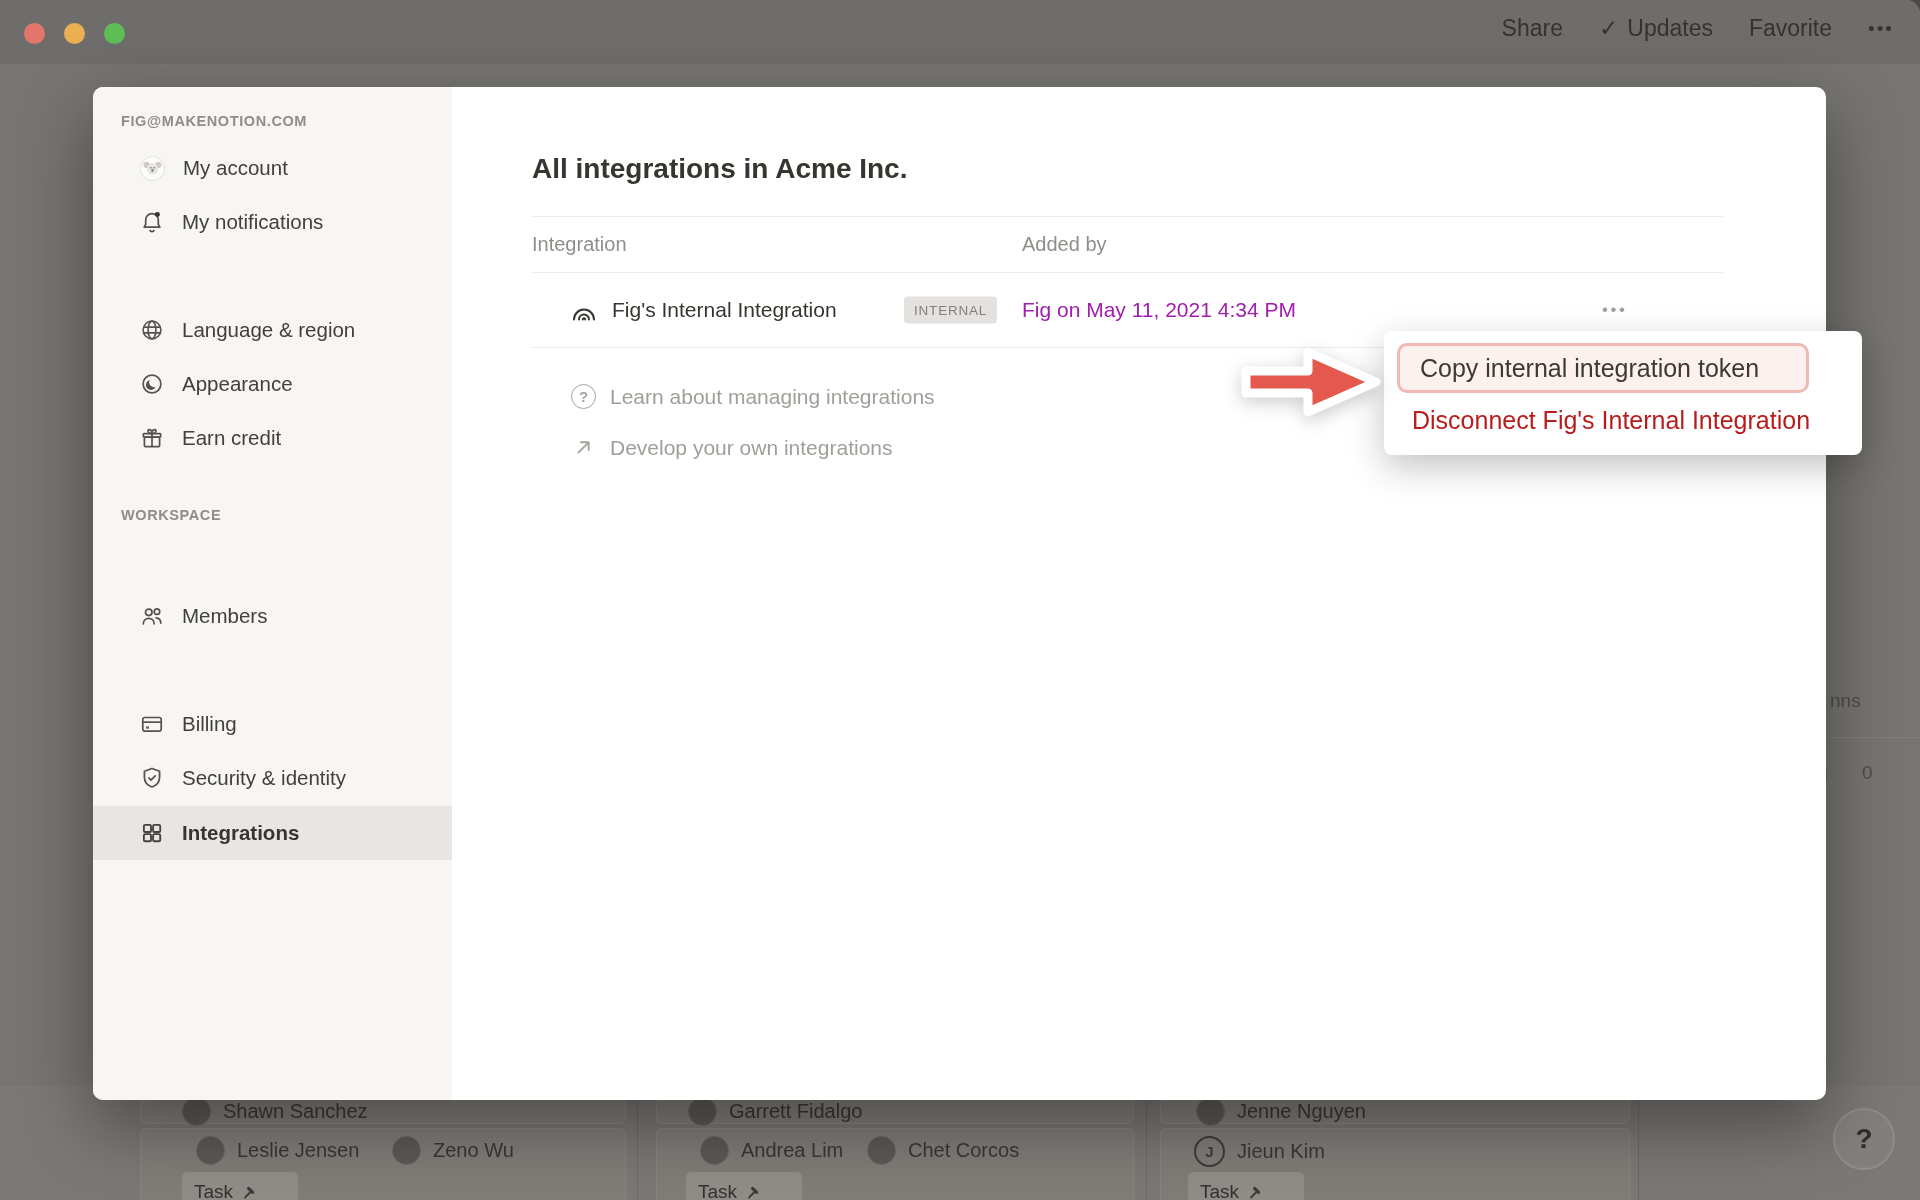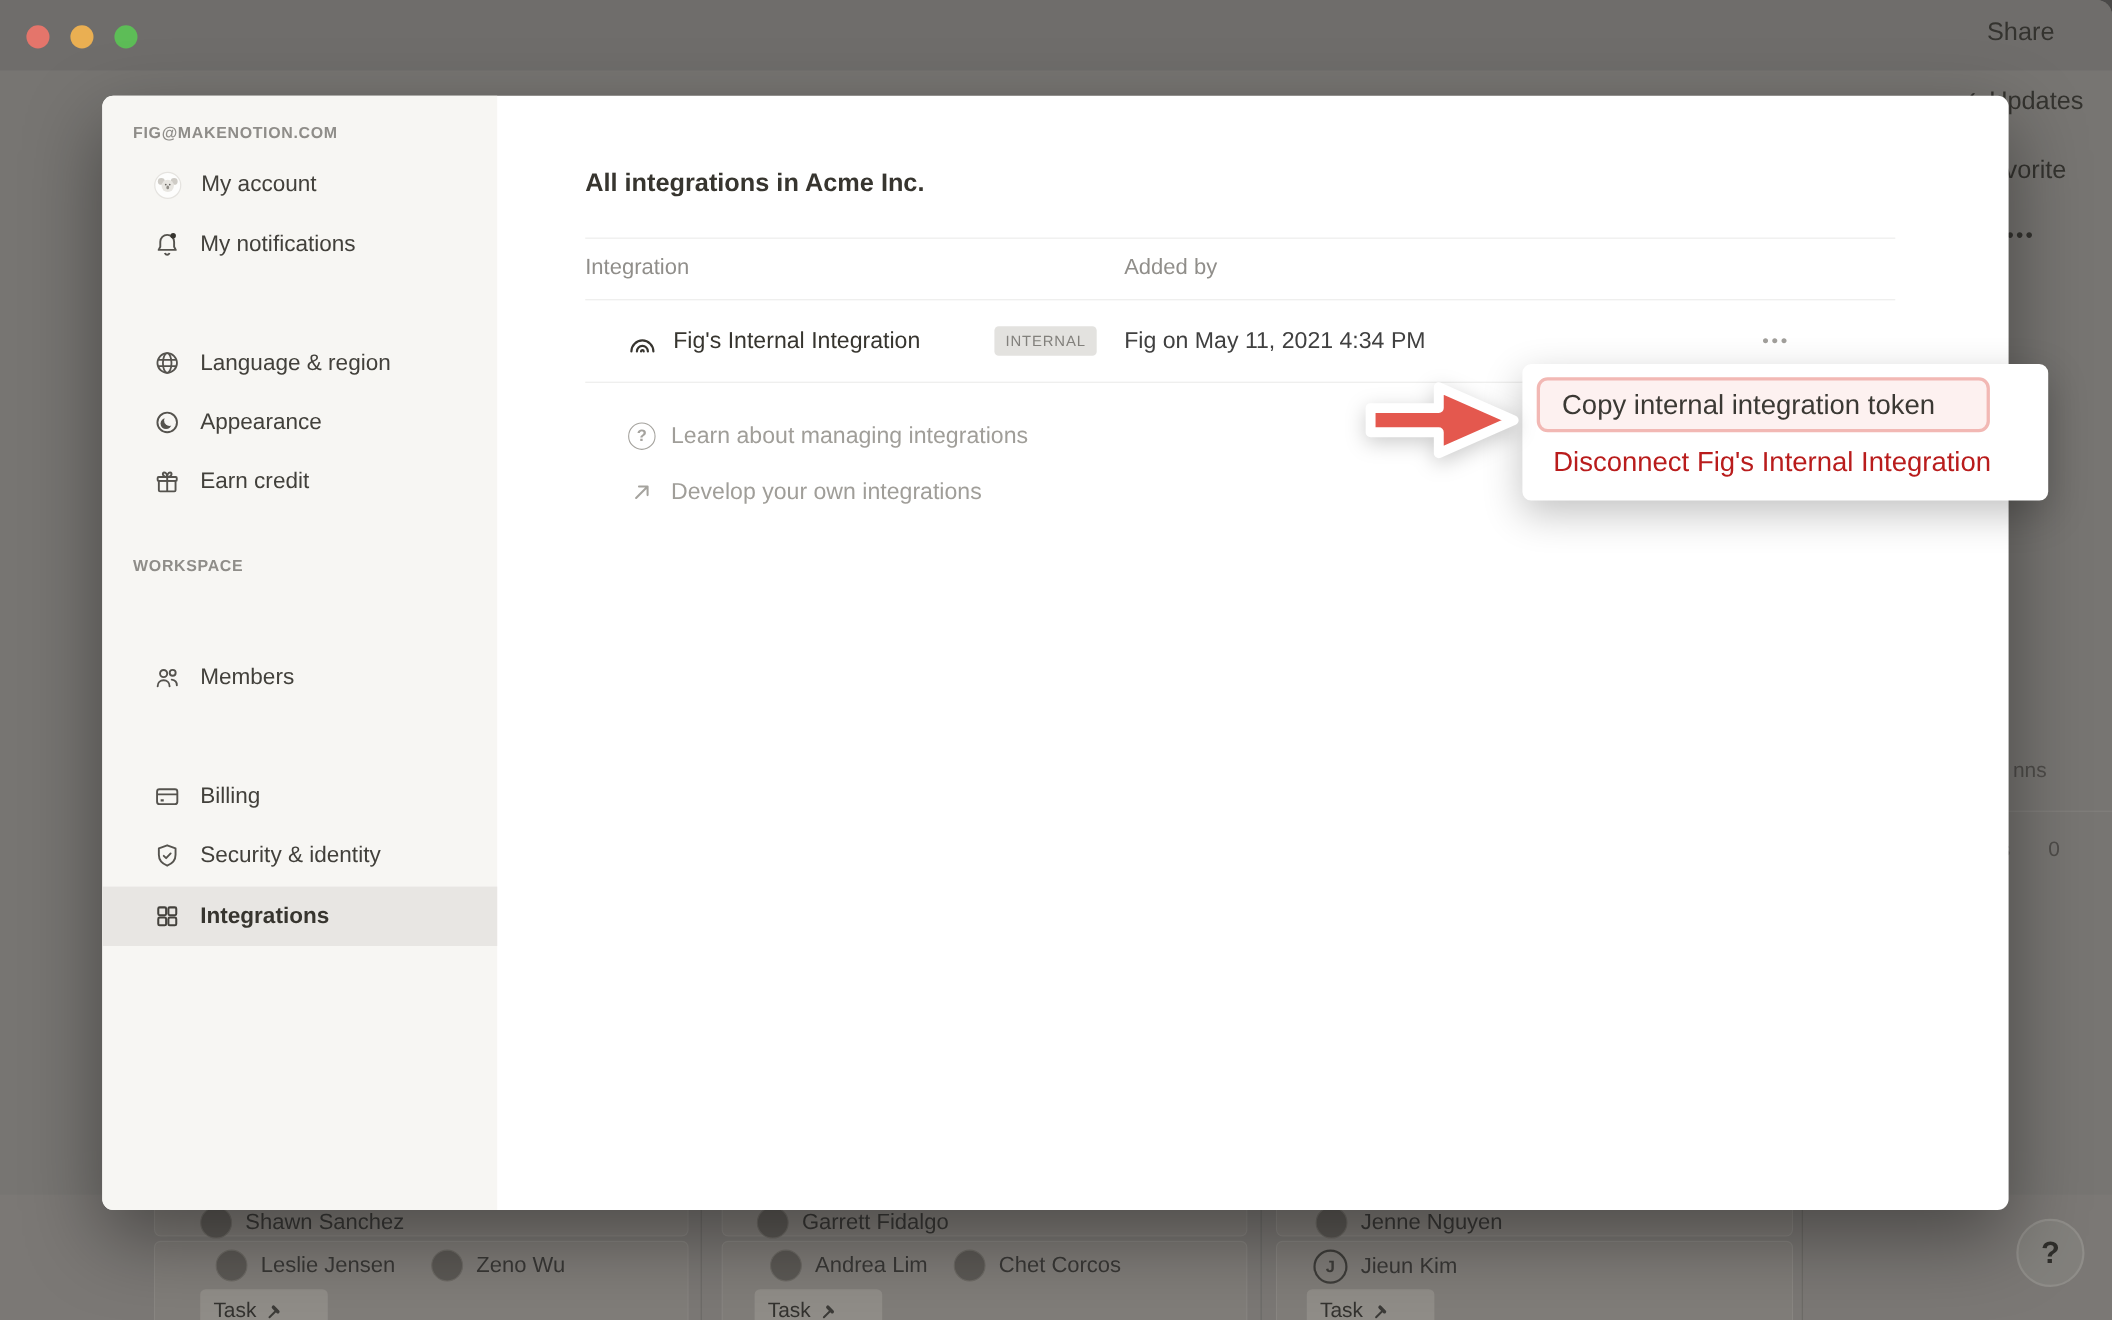--- a/index.html
+++ b/index.html
@@ -12,21 +12,21 @@
   }
   
   .topstrip{position:absolute;left:0;top:0;width:100%;height:64px;background:#6f6d6b;}
   .traffic{position:absolute;left:24px;top:23px;display:flex;gap:19px;}
   .traffic span{width:21px;height:21px;border-radius:50%;display:block;}
   .tl-red{background:#e4756b;}
   .tl-yellow{background:#eaaf52;}
   .tl-green{background:#5dbd57;}
   .topbar-actions{
     position:absolute;right:26px;top:15px;display:flex;align-items:center;gap:36px;
-    color:#34332f;font-size:23px;flex-direction:column;
+    color:#34332f;font-size:23px;
   }
   .tb-item{display:flex;align-items:center;gap:9px;}
   .tb-more{font-size:19px;letter-spacing:2px;}
   .board{position:absolute;left:0;top:1086px;width:100%;height:114px;background:#7b7875;}
   .col-sep{position:absolute;top:1086px;height:114px;width:1px;background:#6c6a67;}
   .bcard{position:absolute;background:#807d79;border:1px solid rgba(255,255,255,0.07);border-radius:6px;}
   .person{position:absolute;display:flex;align-items:center;gap:12px;color:#393836;font-size:20px;font-weight:500;white-space:nowrap;}
   .pav{width:27px;height:27px;border-radius:50%;background:#5c5955;border:1px solid #6e6b66;flex:0 0 auto;}
   .pav-letter{background:transparent;border:2px solid #3e3d3a;color:#3e3d3a;display:flex;align-items:center;justify-content:center;font-size:15px;font-weight:700;}
   .chip{
@@ -53,32 +53,32 @@
     position:absolute;left:28px;color:#8f8d89;font-size:14.5px;font-weight:600;letter-spacing:0.6px;
   }
   .sb-item{
     position:absolute;left:0;width:359px;height:54px;display:flex;align-items:center;gap:17px;
     padding-left:46px;box-sizing:border-box;color:#42403b;font-size:20.5px;font-weight:500;cursor:default;
   }
   .sb-item svg{flex:0 0 auto;}
   .sb-item.selected{background:#e8e6e3;color:#37352f;font-weight:700;}
   
   .main{position:absolute;left:359px;top:0;right:0;bottom:0;}
-  .page-title{position:absolute;left:80px;top:66px;font-size:23px;font-weight:700;color:#37352f;}
+  .page-title{position:absolute;left:80px;top:66px;font-size:28px;font-weight:700;color:#37352f;}
   .rule{position:absolute;left:80px;width:1191px;height:1px;background:#ececea;}
   .t-head{position:absolute;left:80px;top:129px;width:1191px;height:56px;color:#908e8a;font-size:20px;}
   .t-head span{position:absolute;top:50%;transform:translateY(-50%);}
   .t-row{position:absolute;left:80px;top:185px;width:1191px;height:75px;}
   .t-row>*{position:absolute;top:50%;transform:translateY(-50%);}
   .row-name{left:80px;color:#37352f;font-size:21px;font-weight:500;white-space:nowrap;}
   .badge{
     left:372px;background:#e3e2df;color:#82807c;font-size:13.5px;font-weight:500;letter-spacing:0.8px;
     padding:6px 10px;border-radius:4px;
   }
-  .added-by{left:490px;color:#404040;font-size:21px;white-space:nowrap;}
+  .added-by{left:490px;color:#a21caf;font-size:21px;white-space:nowrap;}
   .row-more{left:1070px;color:#a19f9b;font-size:17px;letter-spacing:2.5px;cursor:pointer;}
   .help-link{position:absolute;left:119px;display:flex;align-items:center;gap:14px;color:#a09e99;font-size:21px;}
   .hl-qicon{
     width:25px;height:25px;border-radius:50%;border:1.7px solid #a5a39e;color:#a5a39e;
     display:flex;align-items:center;justify-content:center;font-size:15px;font-weight:700;box-sizing:border-box;
   }
   
   .menu{
     position:absolute;left:1384px;top:331px;width:478px;height:124px;background:#ffffff;
     border-radius:8px;box-shadow:0 12px 36px rgba(0,0,0,0.24);z-index:20;

